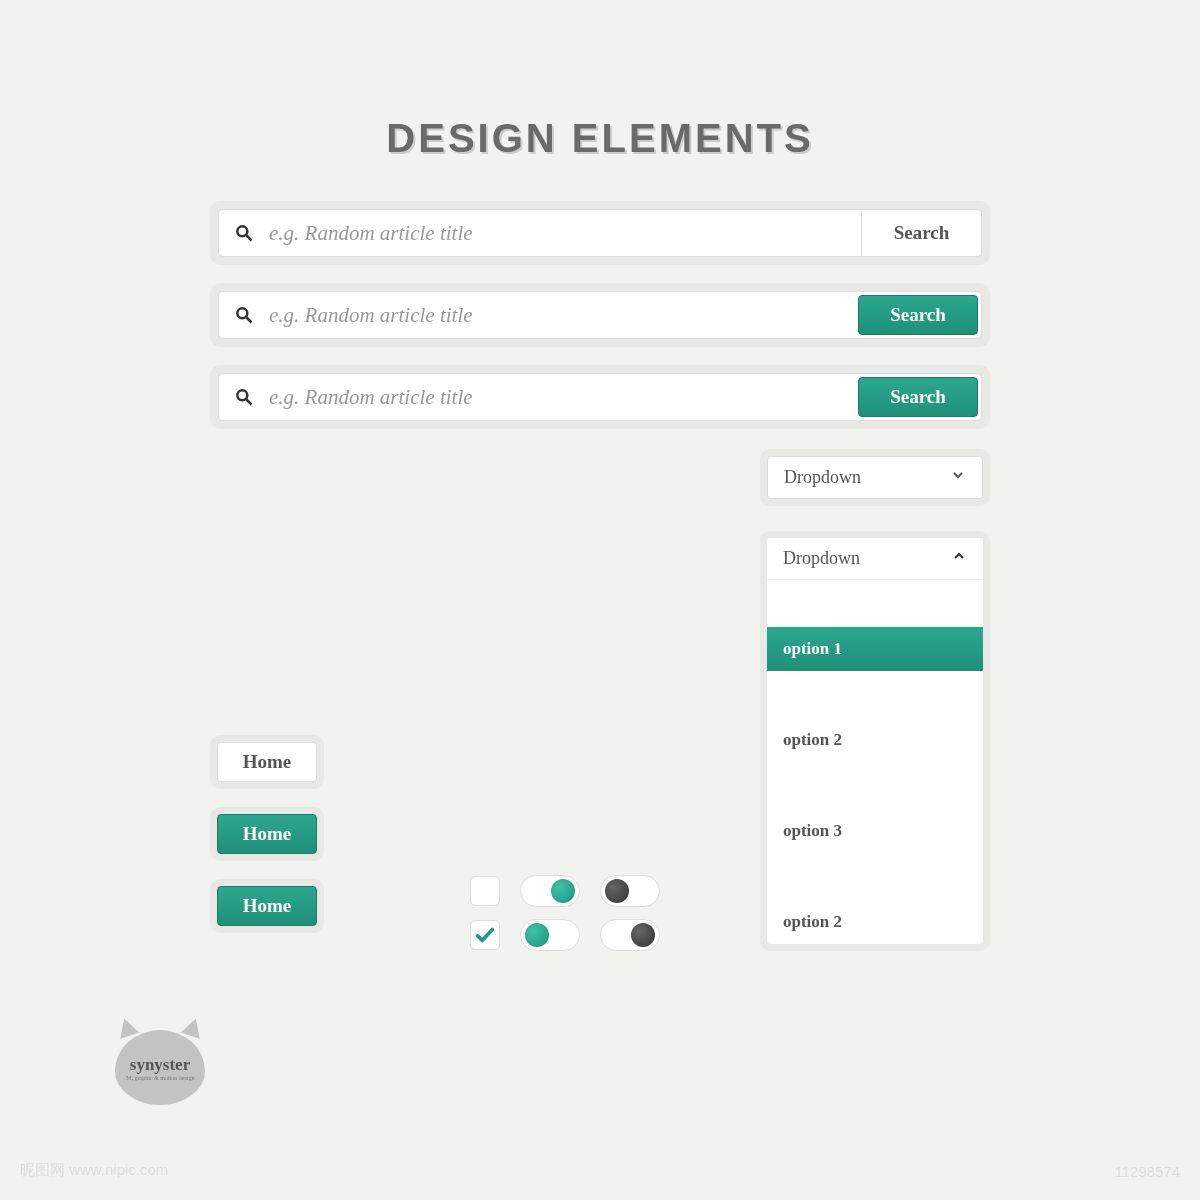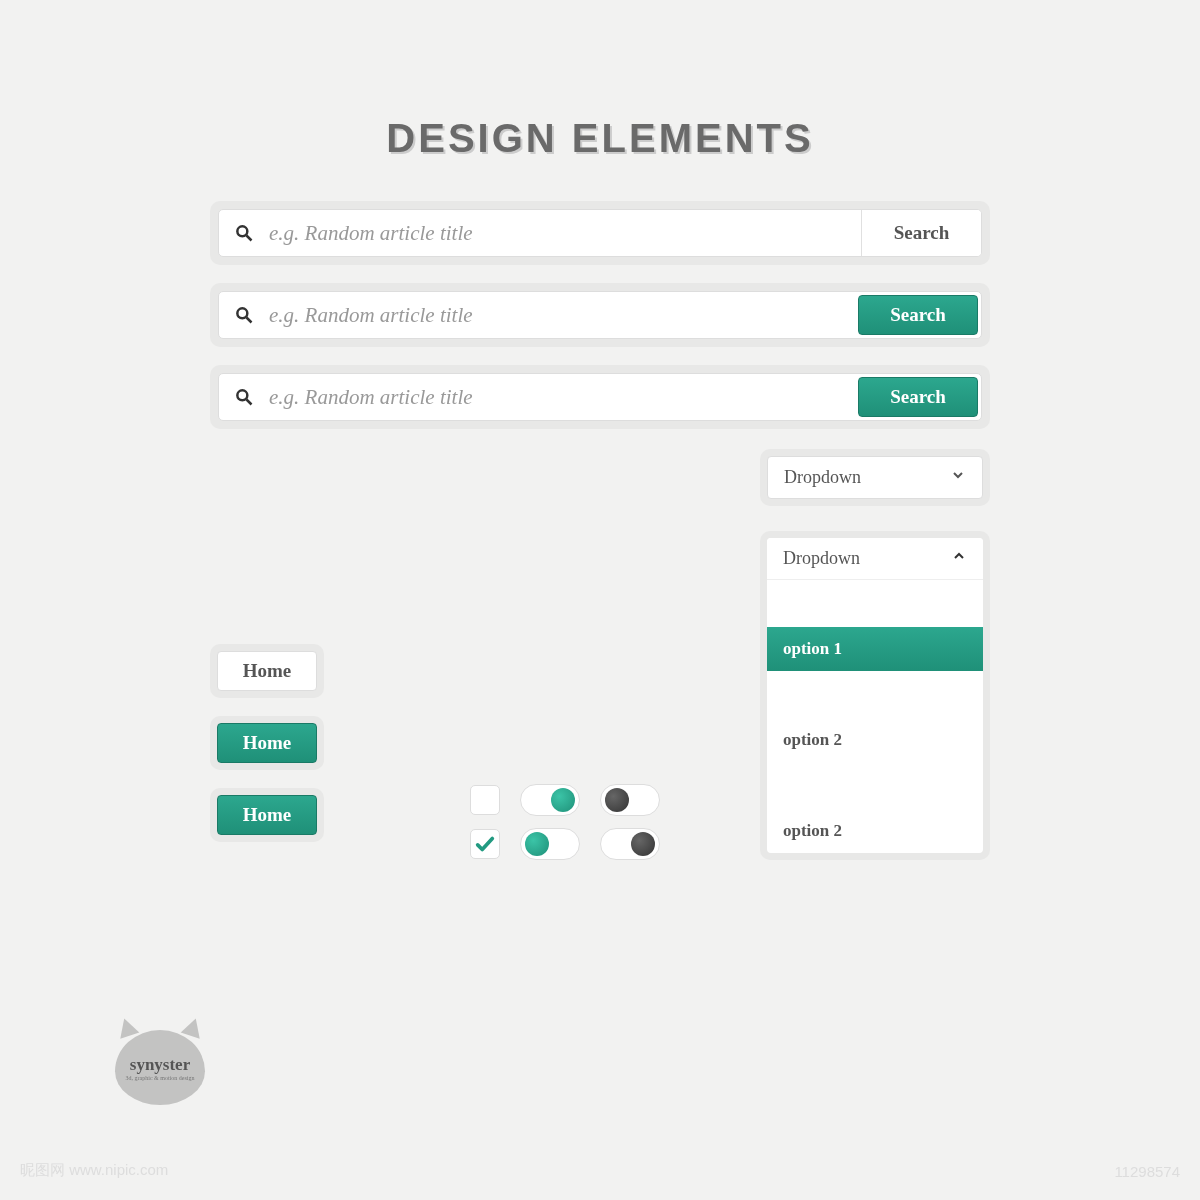--- a/index.html
+++ b/index.html
@@ -358,20 +358,21 @@
           <div class="dropdown-head">
             <span>Dropdown</span>
             <span class="chevron">
               <svg viewBox="0 0 24 24" fill="none" stroke="#333" stroke-width="3">
                   <polyline points="6,15 12,9 18,15"></polyline>
                 </svg>
             </span>
           </div>
           <div class="option selected">option 1</div>
           <div class="option">option 2</div>
+          <div class="option">option 3</div>
           <div class="option">option 2</div>
         </div>
       </div>
     </div>
   </div>
 </div>
 
 <div class="logo">
   <div class="logo-shape">
     <span class="logo-text">synyster</span>

